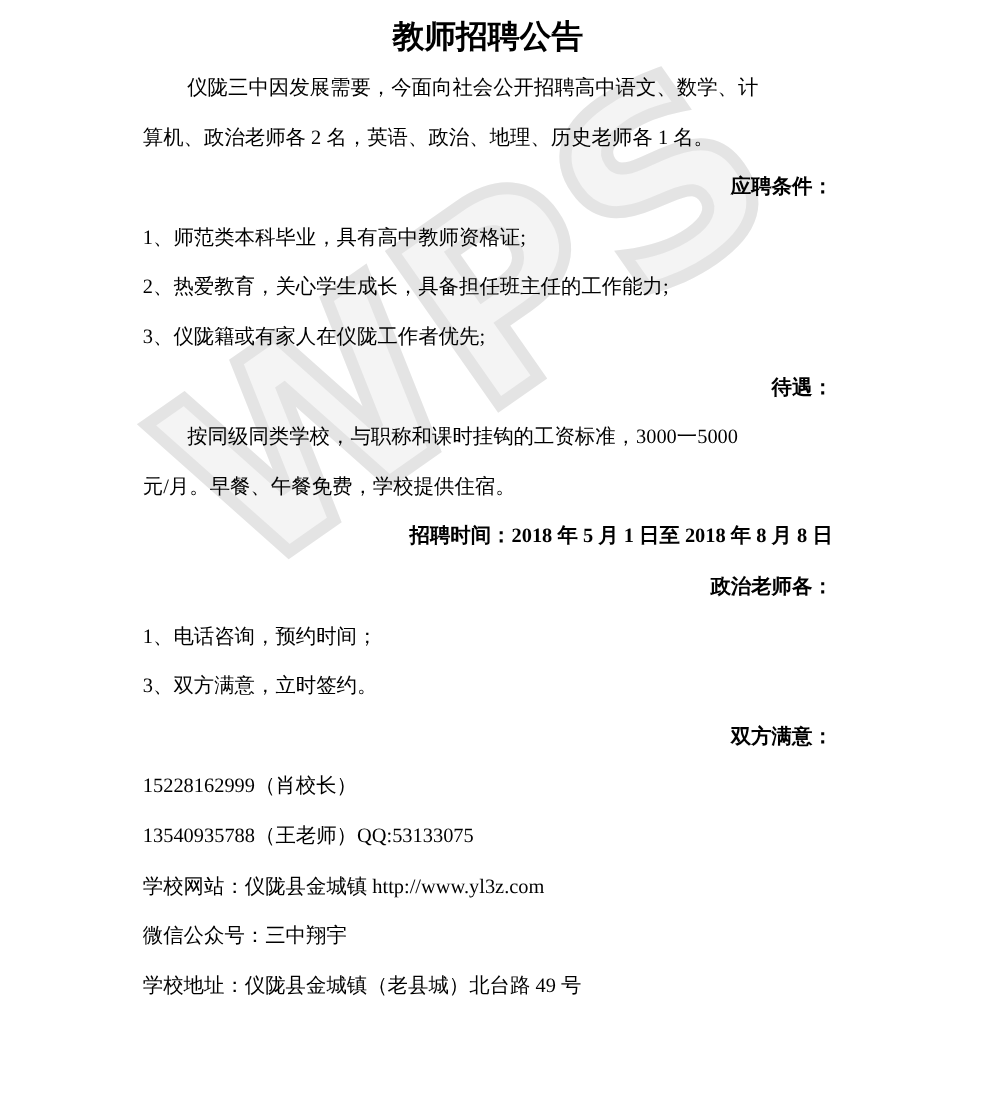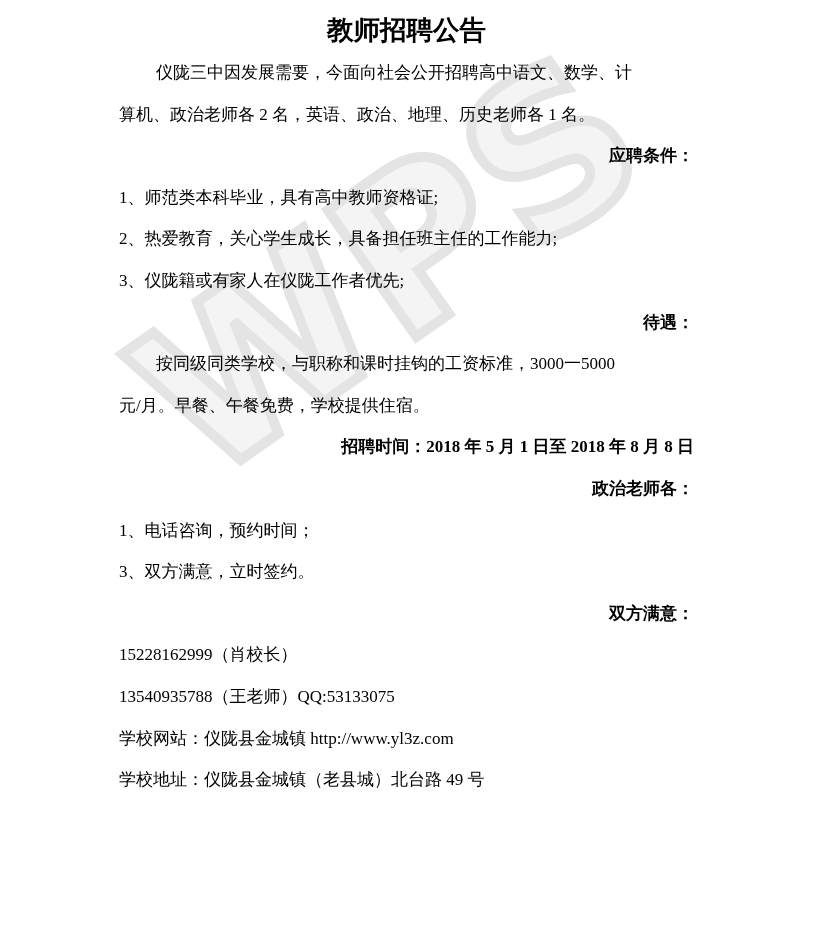--- a/index.html
+++ b/index.html
@@ -89,16 +89,17 @@
     <div class="line heading">招聘时间：2018 年 5 月 1 日至 2018 年 8 月 8 日</div>
 
     <div class="line heading">政治老师各：</div>
     <div class="line">1、电话咨询，预约时间；</div>
     <div class="line">3、双方满意，立时签约。</div>
 
     <div class="line heading">双方满意：</div>
     <div class="line">15228162999（肖校长）</div>
     <div class="line">13540935788（王老师）QQ:53133075</div>
     <div class="line">学校网站：仪陇县金城镇 http://www.yl3z.com</div>
+    <div class="line">微信公众号：三中翔宇</div>
     <div class="line">学校地址：仪陇县金城镇（老县城）北台路 49 号</div>
   </div>
 
 </div>
 
 </body></html>

